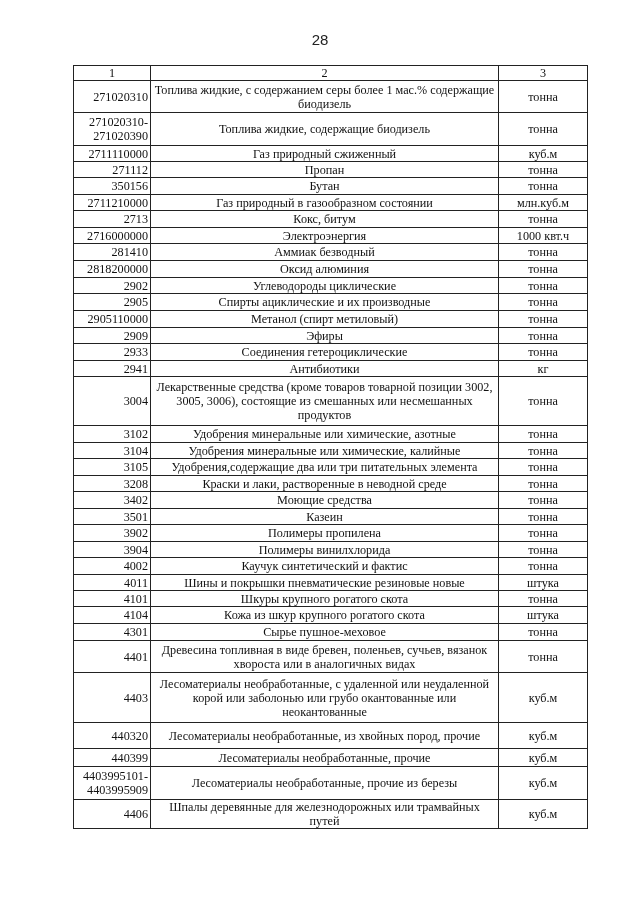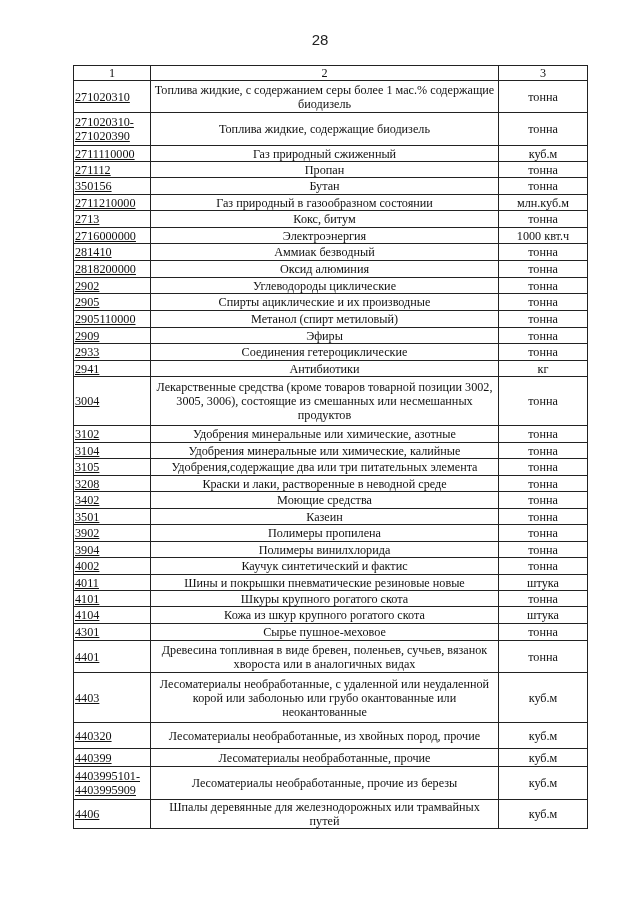--- a/index.html
+++ b/index.html
@@ -6,21 +6,21 @@
   body { width: 640px; height: 905px; position: relative; overflow: hidden;
          font-family: "Liberation Serif", serif; color: #111; }
   .page-num { position: absolute; top: 31px; left: 0; width: 640px; text-align: center;
               font-family: "Liberation Sans", sans-serif; font-size: 15px; color: #222; }
   table.tbl { position: absolute; left: 73px; top: 65px; width: 514px;
               border-collapse: collapse; table-layout: fixed; font-size: 12.2px; line-height: 14px; }
   table.tbl col.c1 { width: 77px; }
   table.tbl col.c2 { width: 348px; }
   table.tbl col.c3 { width: 89px; }
   table.tbl td { border: 1px solid #222; padding: 0 2px; vertical-align: middle; }
-  table.tbl td.code { text-align: left; padding-left: 1px; text-decoration: underline; }
+  table.tbl td.code { text-align: right; padding-left: 1px; }
   table.tbl td.name { text-align: center; }
   table.tbl td.unit { text-align: center; }
   table.tbl tr.hdr td { text-align: center; height: 14px; }
 </style>
 </head>
 <body>
 
 <div class="page-num">28</div>
 
 <table class="tbl">

